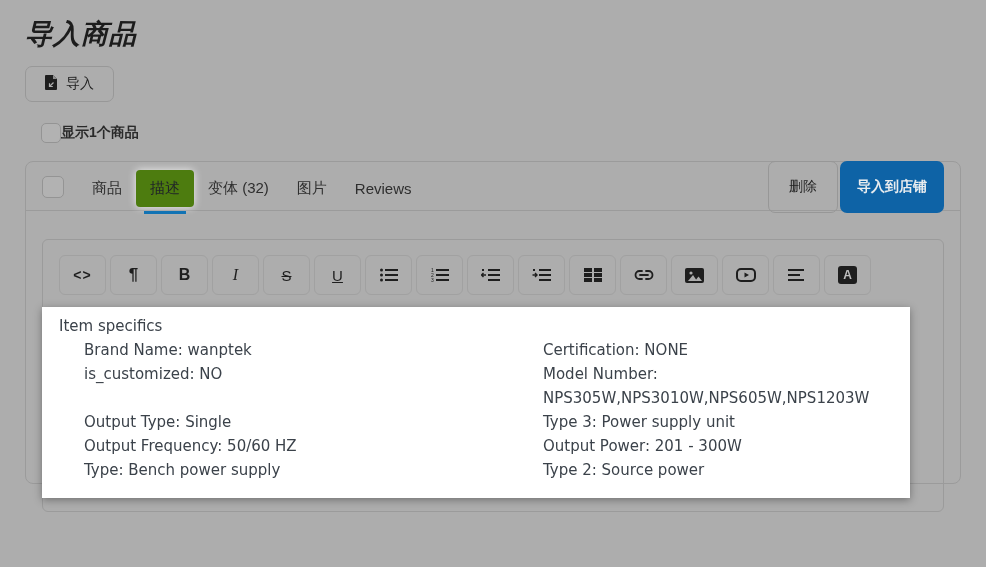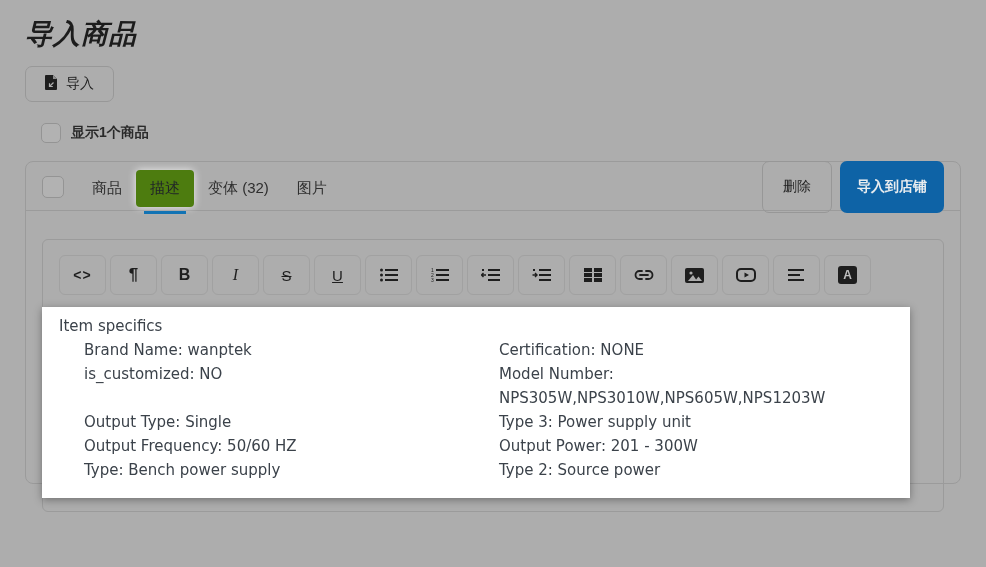--- a/index.html
+++ b/index.html
@@ -28,21 +28,21 @@
     font-size: 14px; cursor: pointer;
     margin-bottom: 21px;
     font-family: inherit;
   }
   .intro {
     font-size: 14px; color: #242424;
     margin-bottom: 17px;
   }
   .intro a { color: #3579bd; text-decoration: none; }
   .show-row {
-    display: flex; align-items: center; gap: 10px;
+    display: flex; align-items: center; 
     margin: 0 0 18px 16px;
     font-size: 14px; font-weight: bold; color: #2a2a2a;
   }
   .checkbox {
     width: 20px; height: 20px;
     border: 1px solid #949494; border-radius: 5px;
     background: #b2b2b2; cursor: pointer; flex: 0 0 auto;
   }
 
   
@@ -70,21 +70,21 @@
     background: #4d7c0f;
     border-radius: 4px;
     color: #212529;
     box-shadow: 0 0 8px rgba(255,255,255,0.8);
   }
   .tab.active::after {
     content: "";
     position: absolute; left: 8px; right: 8px; bottom: -7px;
     height: 3px; background: #1273b4;
   }
-  .header-actions { margin-left: auto; display: flex; gap: 8px; margin-bottom: 6px; }
+  .header-actions { margin-left: auto; display: flex; gap: 2px; margin-bottom: 6px; }
   .btn-outline {
     padding: 7px 20px;
     border: 1px solid #979797; border-radius: 7px;
     background: transparent; color: #1f1f1f;
     font-size: 14px; cursor: pointer; font-family: inherit;
   }
   .btn-primary {
     padding: 17px 17px;
     border: none; border-radius: 7px;
     background: #0e63a6; color: #e8ecef;
@@ -124,21 +124,21 @@
   .spotlight {
     margin: 12px 17px 0 -17px;
     background: #ffffff;
     box-shadow: 0 2px 8px rgba(0,0,0,0.35);
     padding: 7px 0 16px 17px;
     font-family: "DejaVu Sans", sans-serif;
     font-size: 15px; line-height: 24px; color: #3b424a;
   }
   .spec-heading { }
   .spec-grid { padding-left: 25px; }
-  .spec-row { display: grid; grid-template-columns: 415px 1fr; }
+  .spec-row { display: grid; grid-template-columns: 415px 1fr; gap: 44px; }
 </style>
 </head>
 <body>
 
 <div class="page">
 
   <h1 class="page-title">导入商品</h1>
 
   <button class="import-btn">
     <span>
@@ -159,20 +159,21 @@
 
   <div class="card">
 
     <div class="card-header">
       <span class="checkbox"></span>
       <div class="tabs">
         <button class="tab">商品</button>
         <button class="tab active">描述</button>
         <button class="tab">变体 (32)</button>
         <button class="tab">图片</button>
+        <button class="tab">Reviews</button>
       </div>
       <div class="header-actions">
         <button class="btn-outline">删除</button>
         <button class="btn-primary">导入到店铺</button>
       </div>
     </div>
 
     <div class="editor">
 
       <div class="toolbar">

